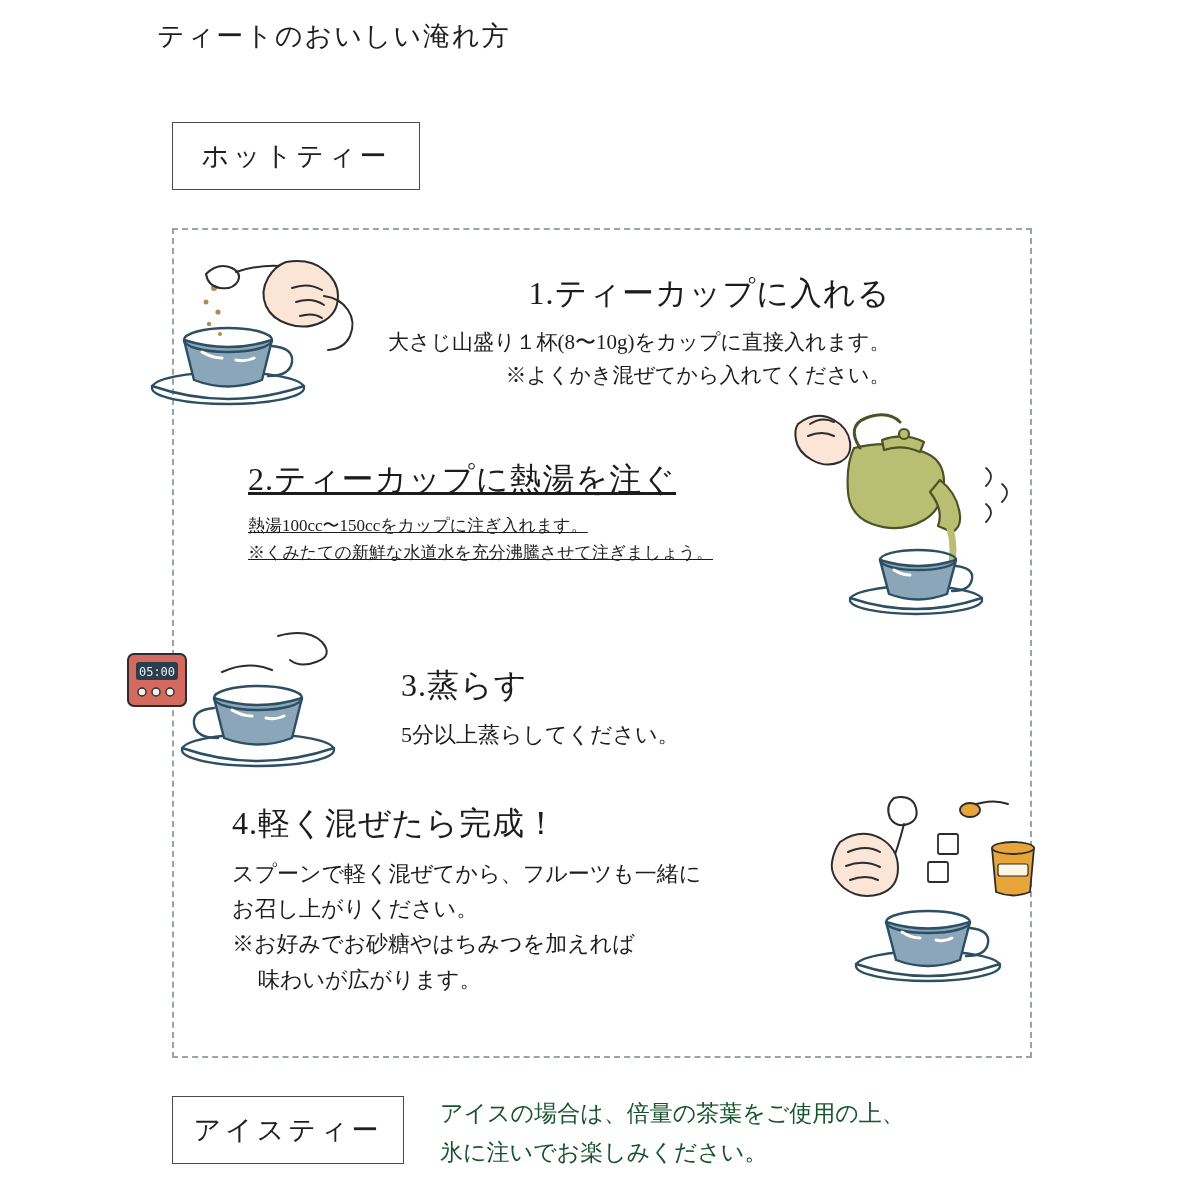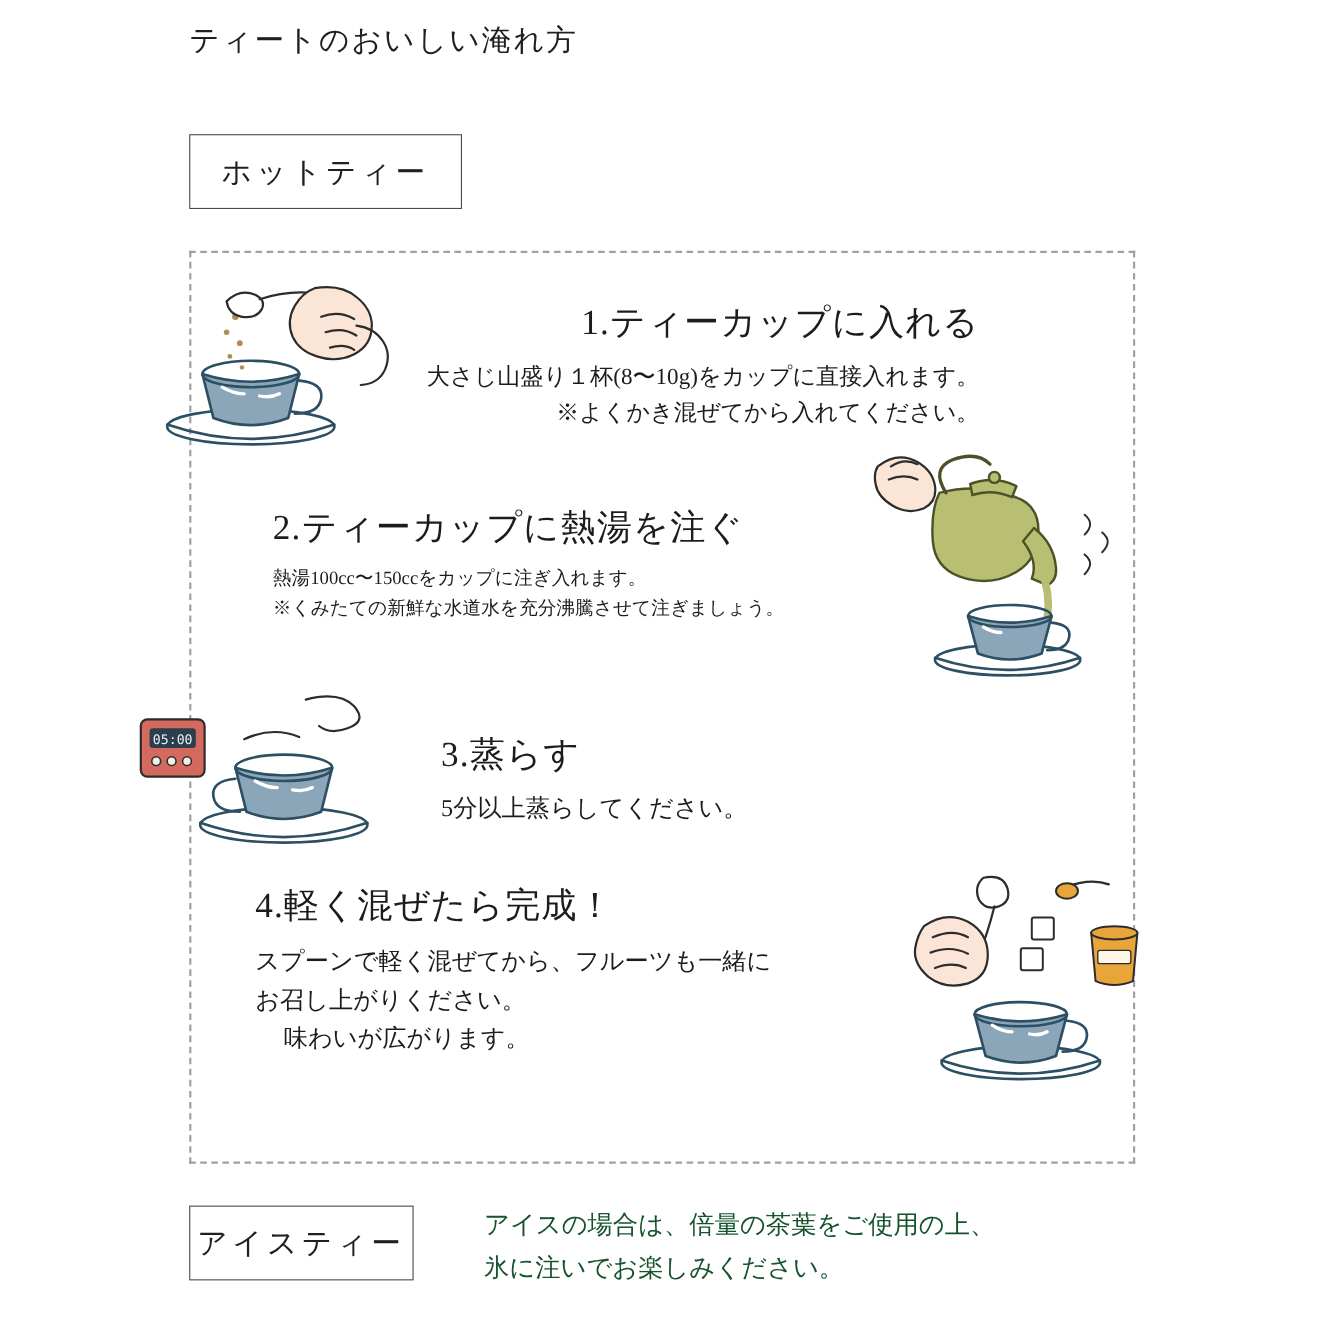--- a/index.html
+++ b/index.html
@@ -19,21 +19,21 @@
   .page {
     position: absolute;
     left: 0; top: 0;
     width: 1200px;
     height: 1200px;
   }
 
   
   .page-title {
     position: absolute;
-    left: 172px;
+    left: 157px;
     top: 18px;
     font-size: 27px;
     letter-spacing: 2px;
     color: #1f1f1f;
     white-space: nowrap;
   }
 
   
   .label-box {
     position: absolute;
@@ -48,21 +48,21 @@
   }
   #hot-label-box {
     left: 172px;
     top: 122px;
     width: 248px;
     height: 68px;
   }
   #ice-label-box {
     left: 172px;
     top: 1096px;
-    width: 204px;
+    width: 232px;
     height: 68px;
   }
 
   
   .dashed-frame {
     position: absolute;
     left: 172px;
     top: 228px;
     width: 860px;
     height: 830px;
@@ -82,21 +82,21 @@
     margin-bottom: 10px;
   }
   .step-body {
     font-size: 21px;
     line-height: 1.55;
     color: #1c1c1c;
     white-space: nowrap;
   }
 
   #step-1 { left: 388px; top: 272px; text-align: right; }
-  #step-2 { left: 248px; top: 458px; }
+  #step-2 { left: 248px; top: 458px; text-decoration: underline; }
   #step-3 { left: 401px; top: 664px; }
   #step-4 { left: 232px; top: 802px; }
 
   #step-3 .step-body { font-size: 22px; }
   #step-4 .step-body { font-size: 22px; line-height: 1.6; }
   #step-2 .step-body { font-size: 17px; line-height: 1.6; }
 
   .indent { padding-left: 26px; display: inline-block; }
 
   
@@ -279,20 +279,21 @@
 
   <div class="step" id="step-3">
     <div class="step-title">3.蒸らす</div>
     <div class="step-body">5分以上蒸らしてください。</div>
   </div>
 
   <div class="step" id="step-4">
     <div class="step-title">4.軽く混ぜたら完成！</div>
     <div class="step-body">スプーンで軽く混ぜてから、フルーツも一緒に</div>
     <div class="step-body">お召し上がりください。</div>
+    <div class="step-body">※お好みでお砂糖やはちみつを加えれば</div>
     <div class="step-body indent">味わいが広がります。</div>
   </div>
 
   <div class="label-box" id="ice-label-box">
     <span>アイスティー</span>
   </div>
 
   <div id="ice-note">
     <div>アイスの場合は、倍量の茶葉をご使用の上、</div>
     <div>氷に注いでお楽しみください。</div>

